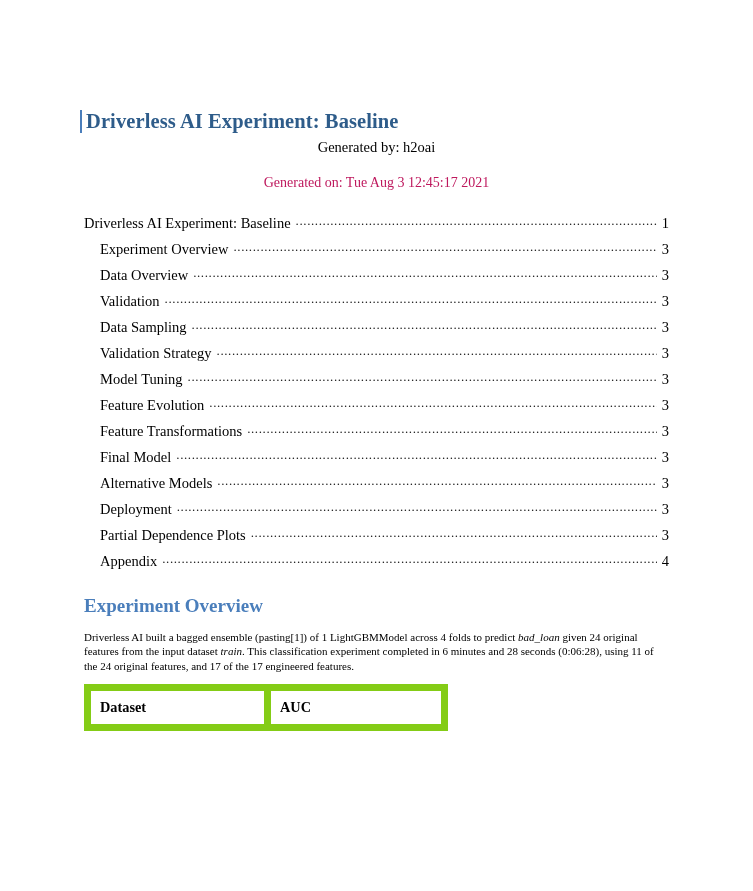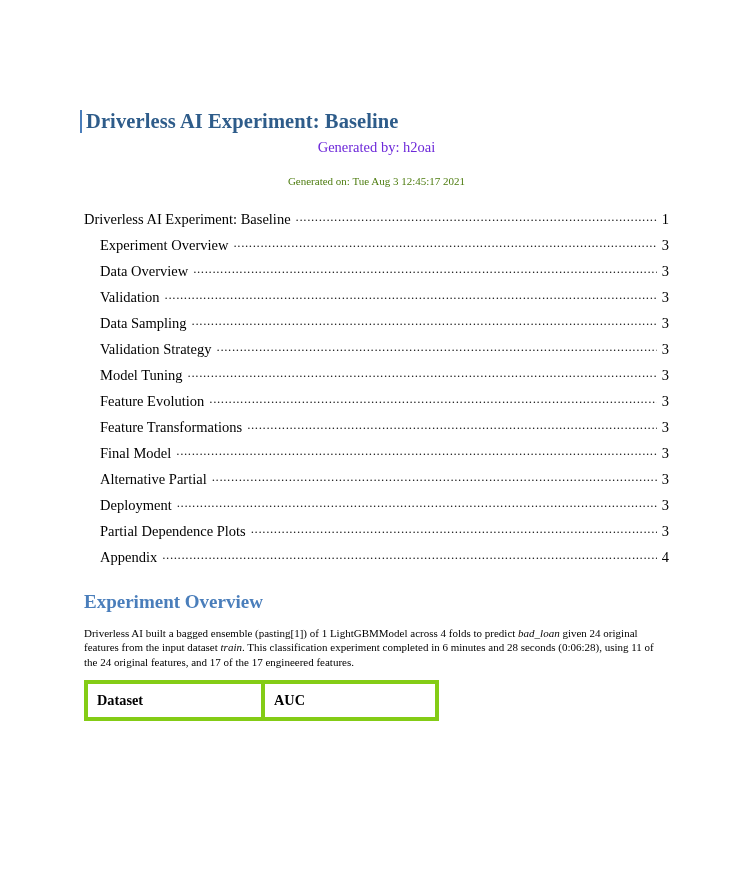--- a/index.html
+++ b/index.html
@@ -29,27 +29,27 @@
     margin: 0 0 0 0;
     letter-spacing: 0.1px;
     border-left: 2px solid #4a7ebb;
     padding-left: 4px;
     margin-left: -4px;
   }
   .subtitle {
     text-align: center;
     font-size: 14.5px;
     margin-top: 6px;
-    color: #6d28d9;
+    color: #000000;
   }
   .subtitle2 {
     text-align: center;
-    font-size: 11px;
+    font-size: 14px;
     margin-top: 19px;
-    color: #4d7c0f;
+    color: #be185d;
   }
   .toc {
     margin-top: 24px;
   }
   .toc-row {
     display: flex;
     align-items: baseline;
     font-size: 14.5px;
     line-height: 1.0;
     margin-bottom: 10.5px;
@@ -109,21 +109,21 @@
     font-size: 15.5px;
     font-weight: bold;
     margin: 30px 0 0 0;
   }
   table.perf {
     border-collapse: collapse;
     margin-top: 11px;
     table-layout: fixed;
   }
   table.perf td, table.perf th {
-    border: 4px solid #84cc16;
+    border: 7px solid #84cc16;
     height: 33px;
     vertical-align: middle;
     font-size: 14.3px;
     padding: 0 9px;
     text-align: left;
   }
   table.perf th {
     font-weight: bold;
   }
   table.perf .col-dataset { width: 155px; }
@@ -195,21 +195,21 @@
       <span class="toc-page">3</span>
     </div>
 
     <div class="toc-row lvl2">
       <span class="toc-label">Final Model</span>
       <span class="toc-dots"></span>
       <span class="toc-page">3</span>
     </div>
 
     <div class="toc-row lvl2">
-      <span class="toc-label">Alternative Partial</span>
+      <span class="toc-label">Alternative Models</span>
       <span class="toc-dots"></span>
       <span class="toc-page">3</span>
     </div>
 
     <div class="toc-row lvl2">
       <span class="toc-label">Deployment</span>
       <span class="toc-dots"></span>
       <span class="toc-page">3</span>
     </div>
 

